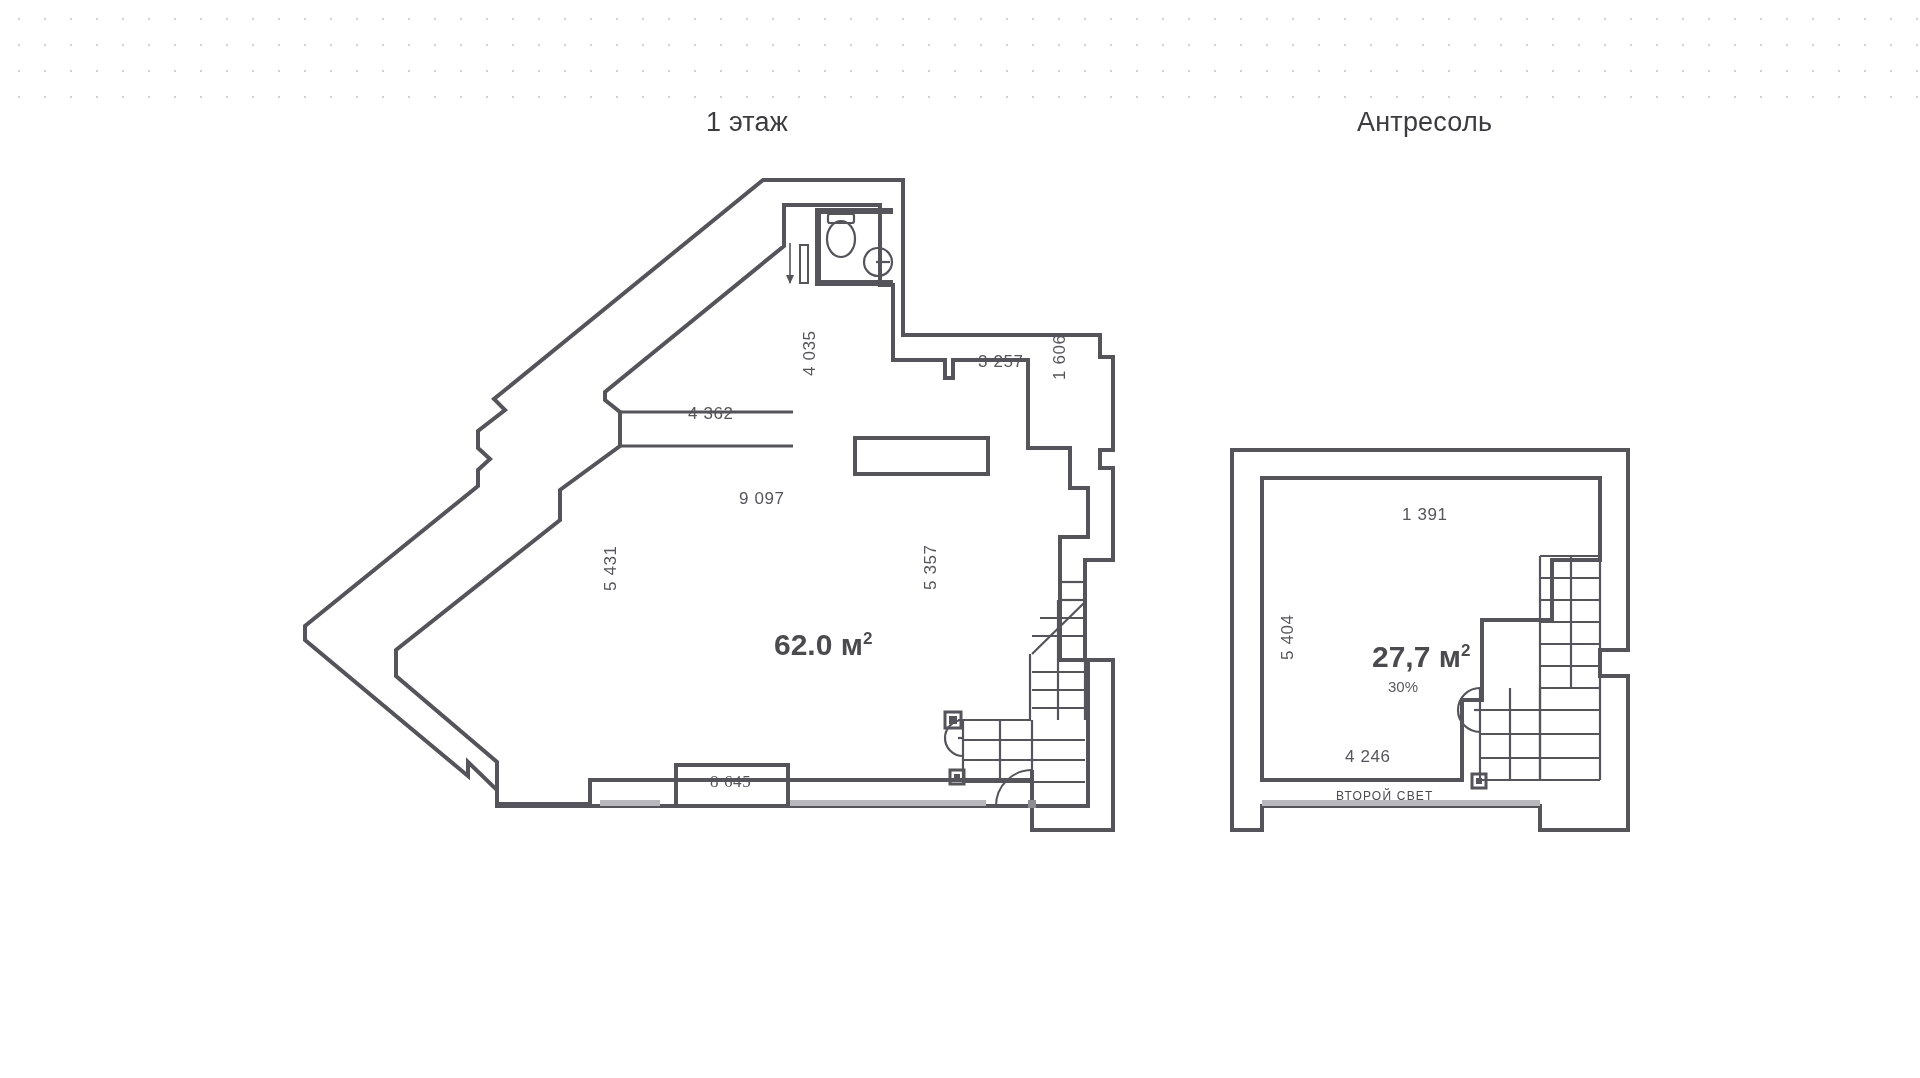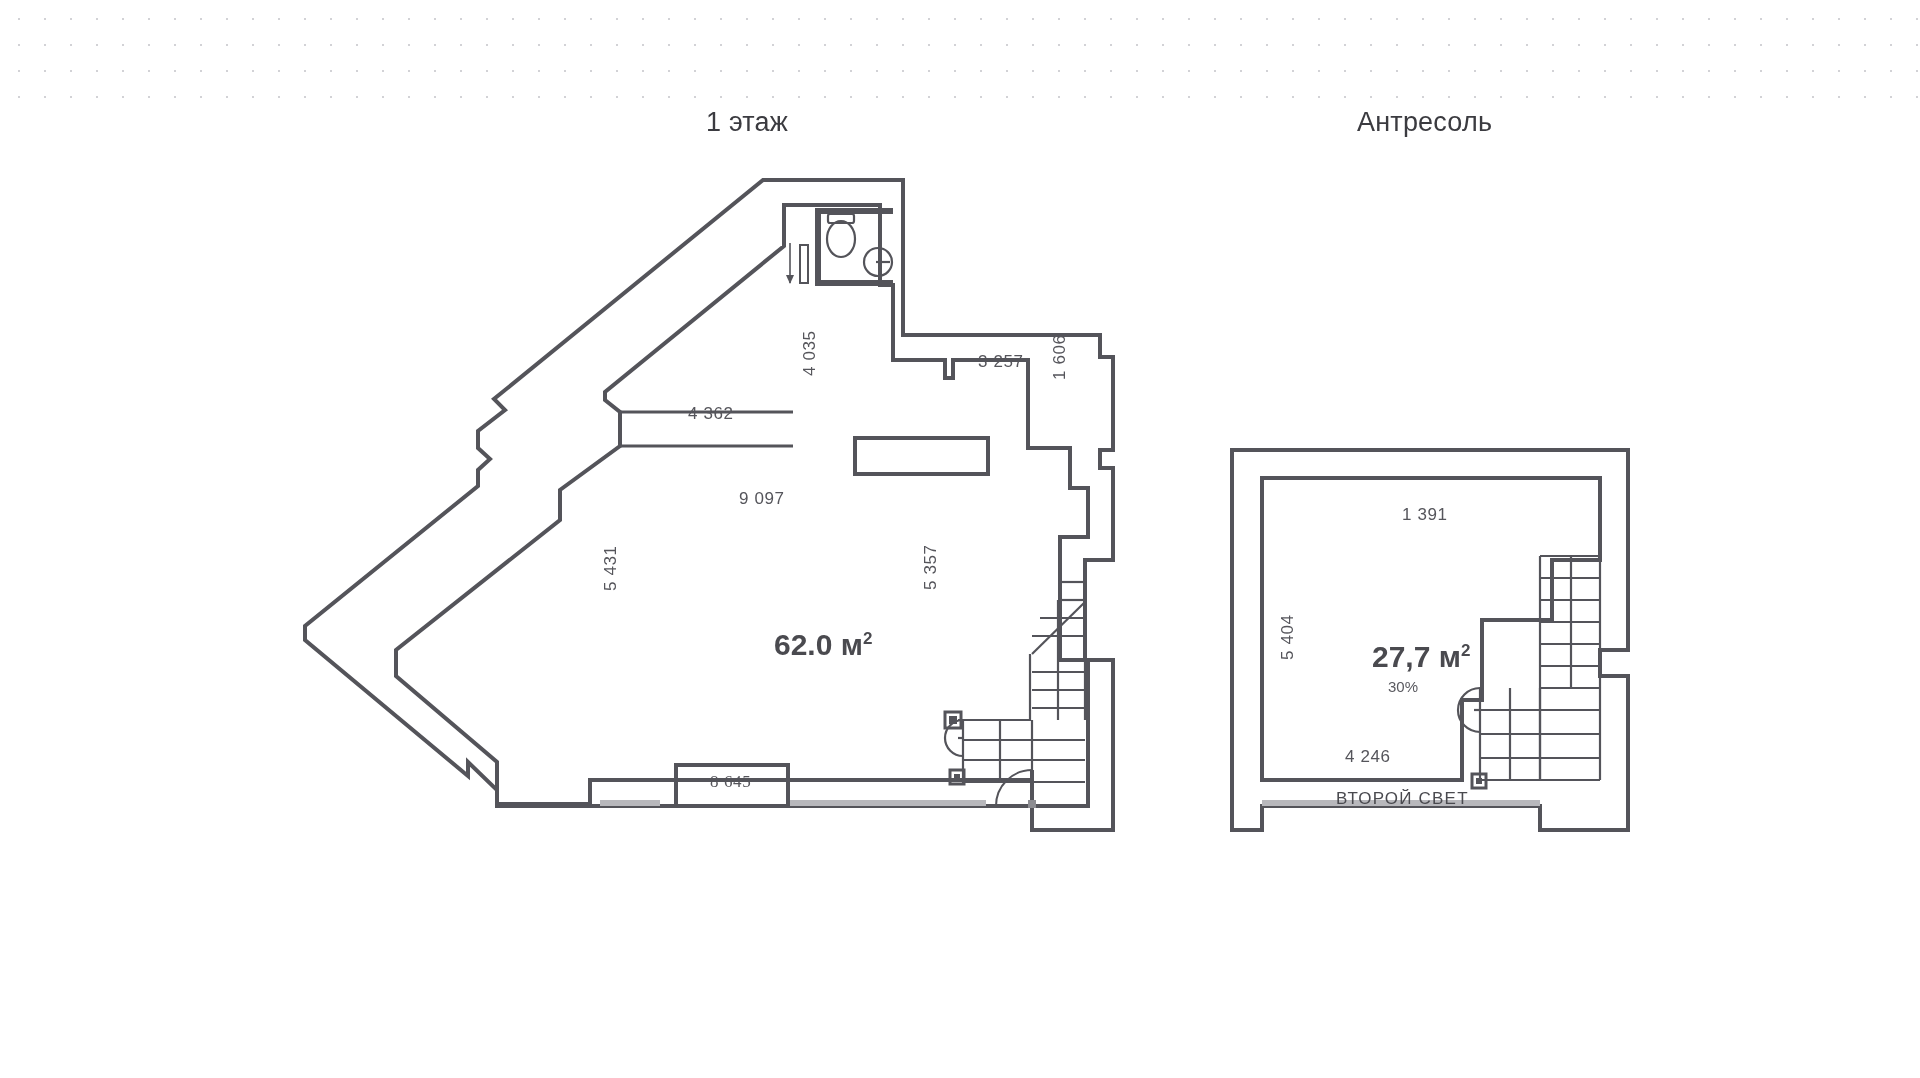--- a/index.html
+++ b/index.html
@@ -63,21 +63,21 @@
     white-space: nowrap;
     letter-spacing: 0.6px;
   }
   .dim.vert {
     transform-origin: left top;
     transform: rotate(-90deg);
   }
   .void-label {
     position: absolute;
     font-family: "Liberation Sans", sans-serif;
-    font-size: 17px;
+    font-size: 12px;
     color: #4a4a4f;
     letter-spacing: 1.2px;
     white-space: nowrap;
   }
 </style>
 </head>
 <body>
 
 <div id="page">
   <div id="plate"></div>

